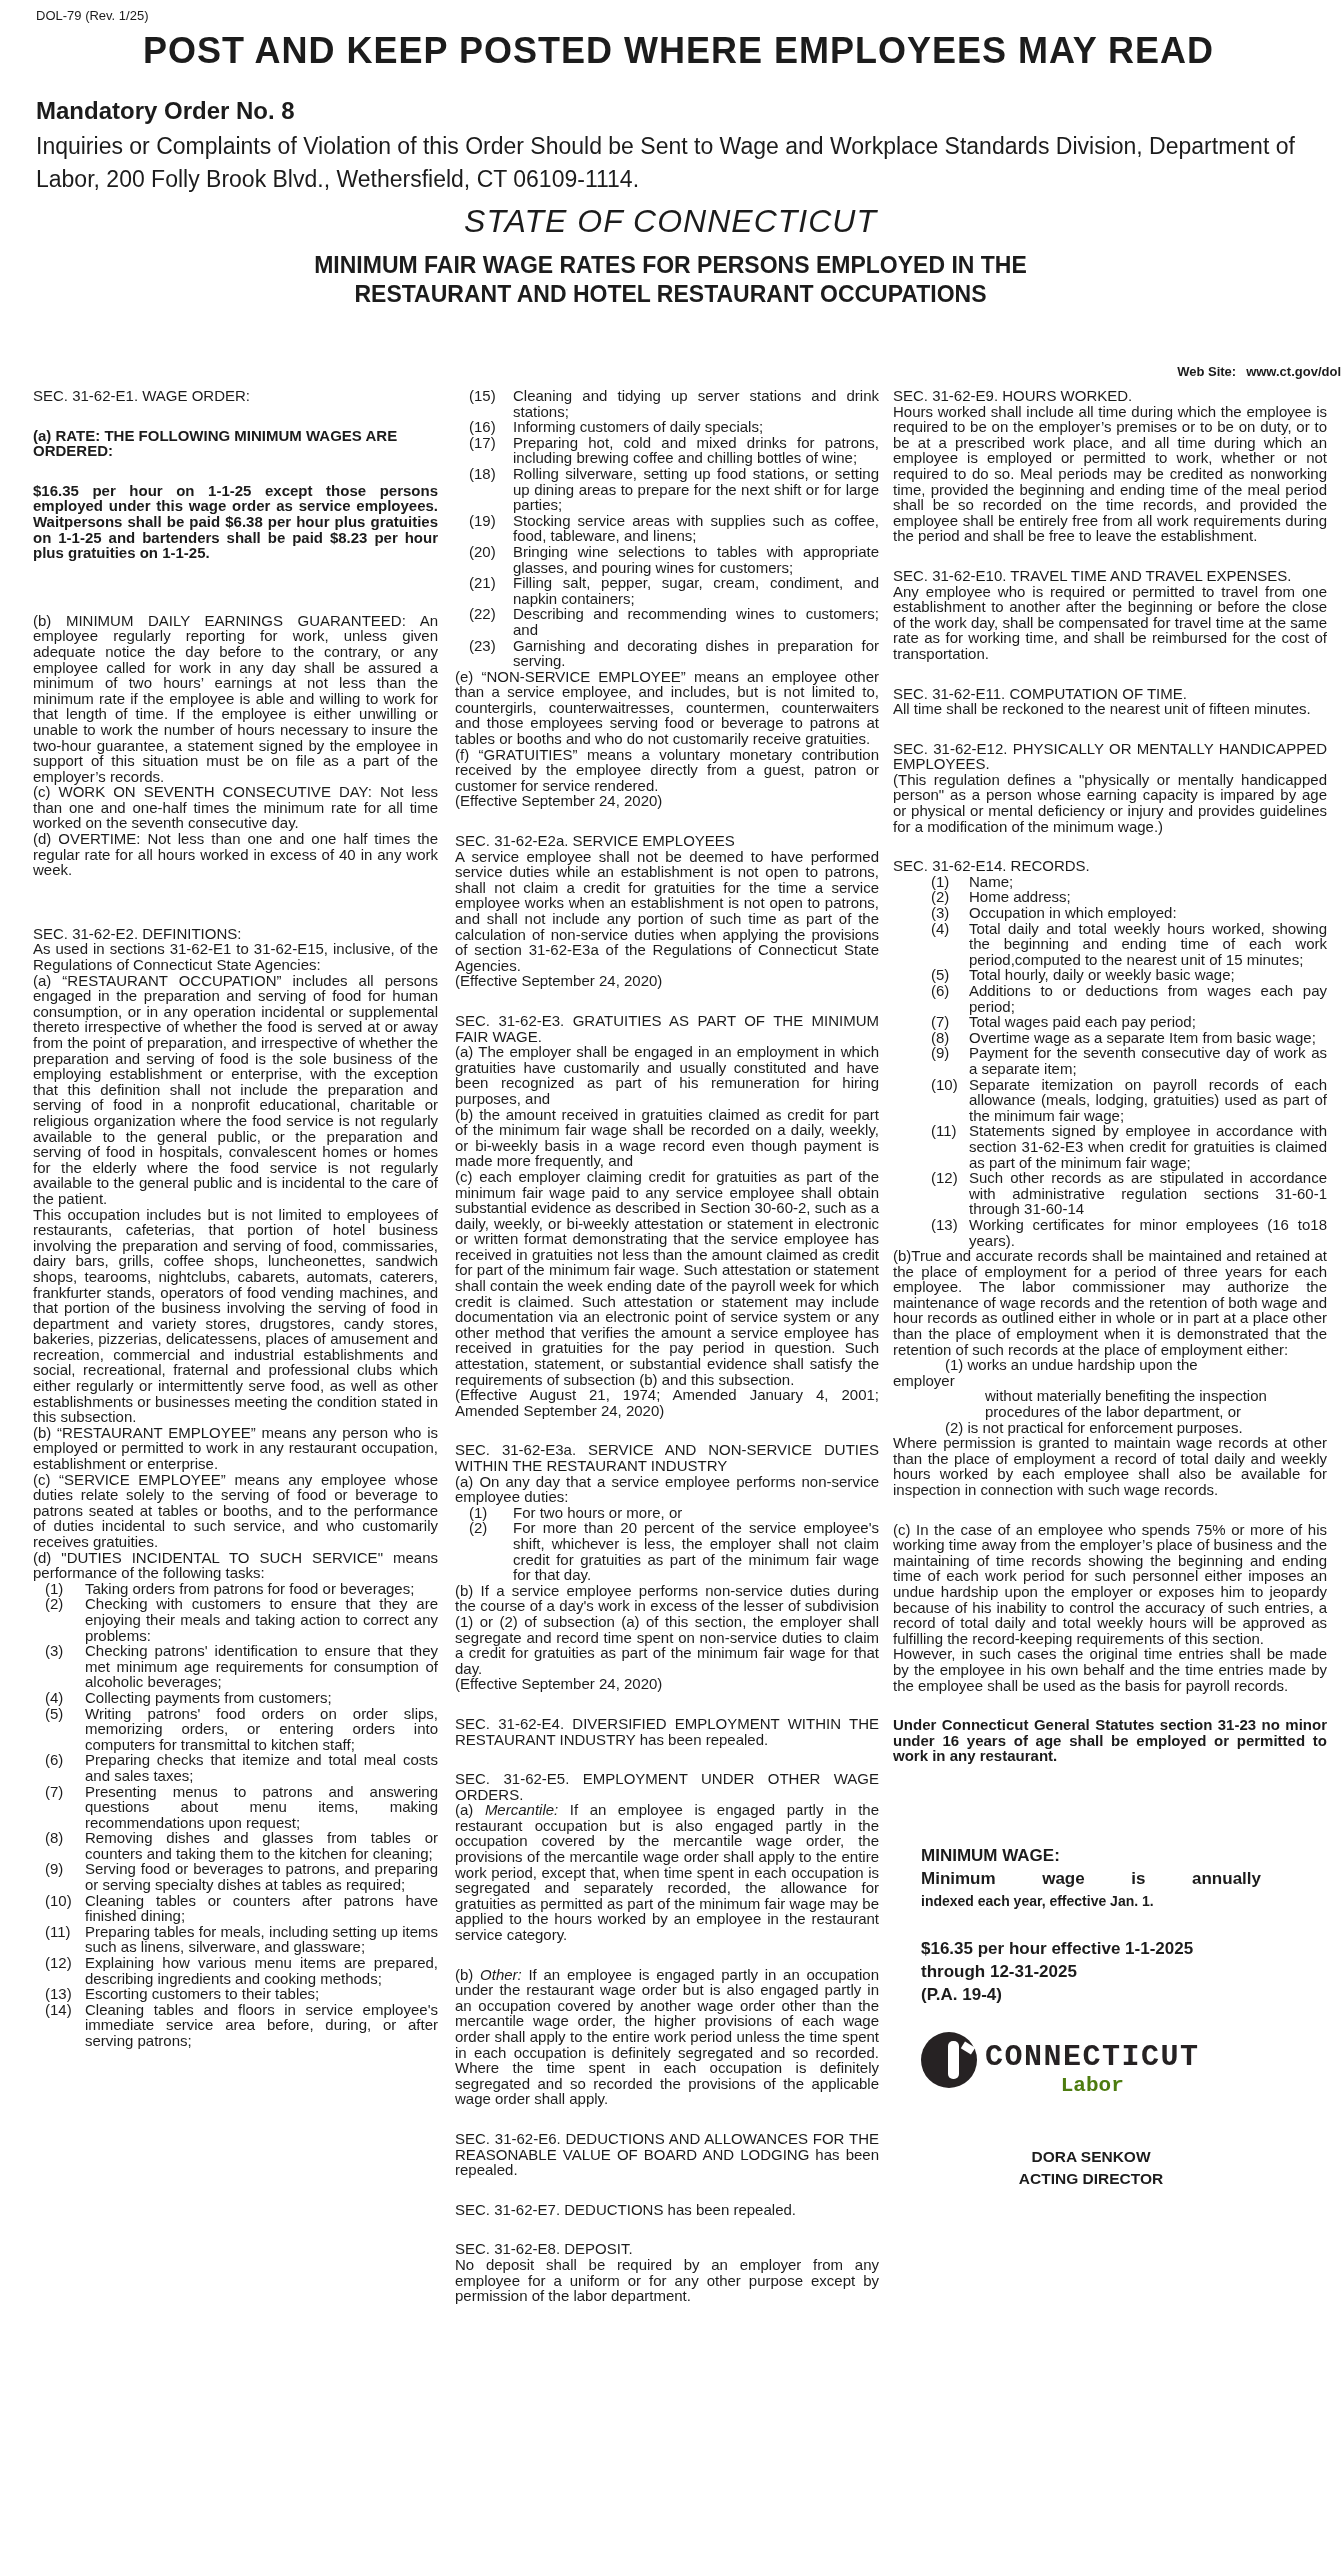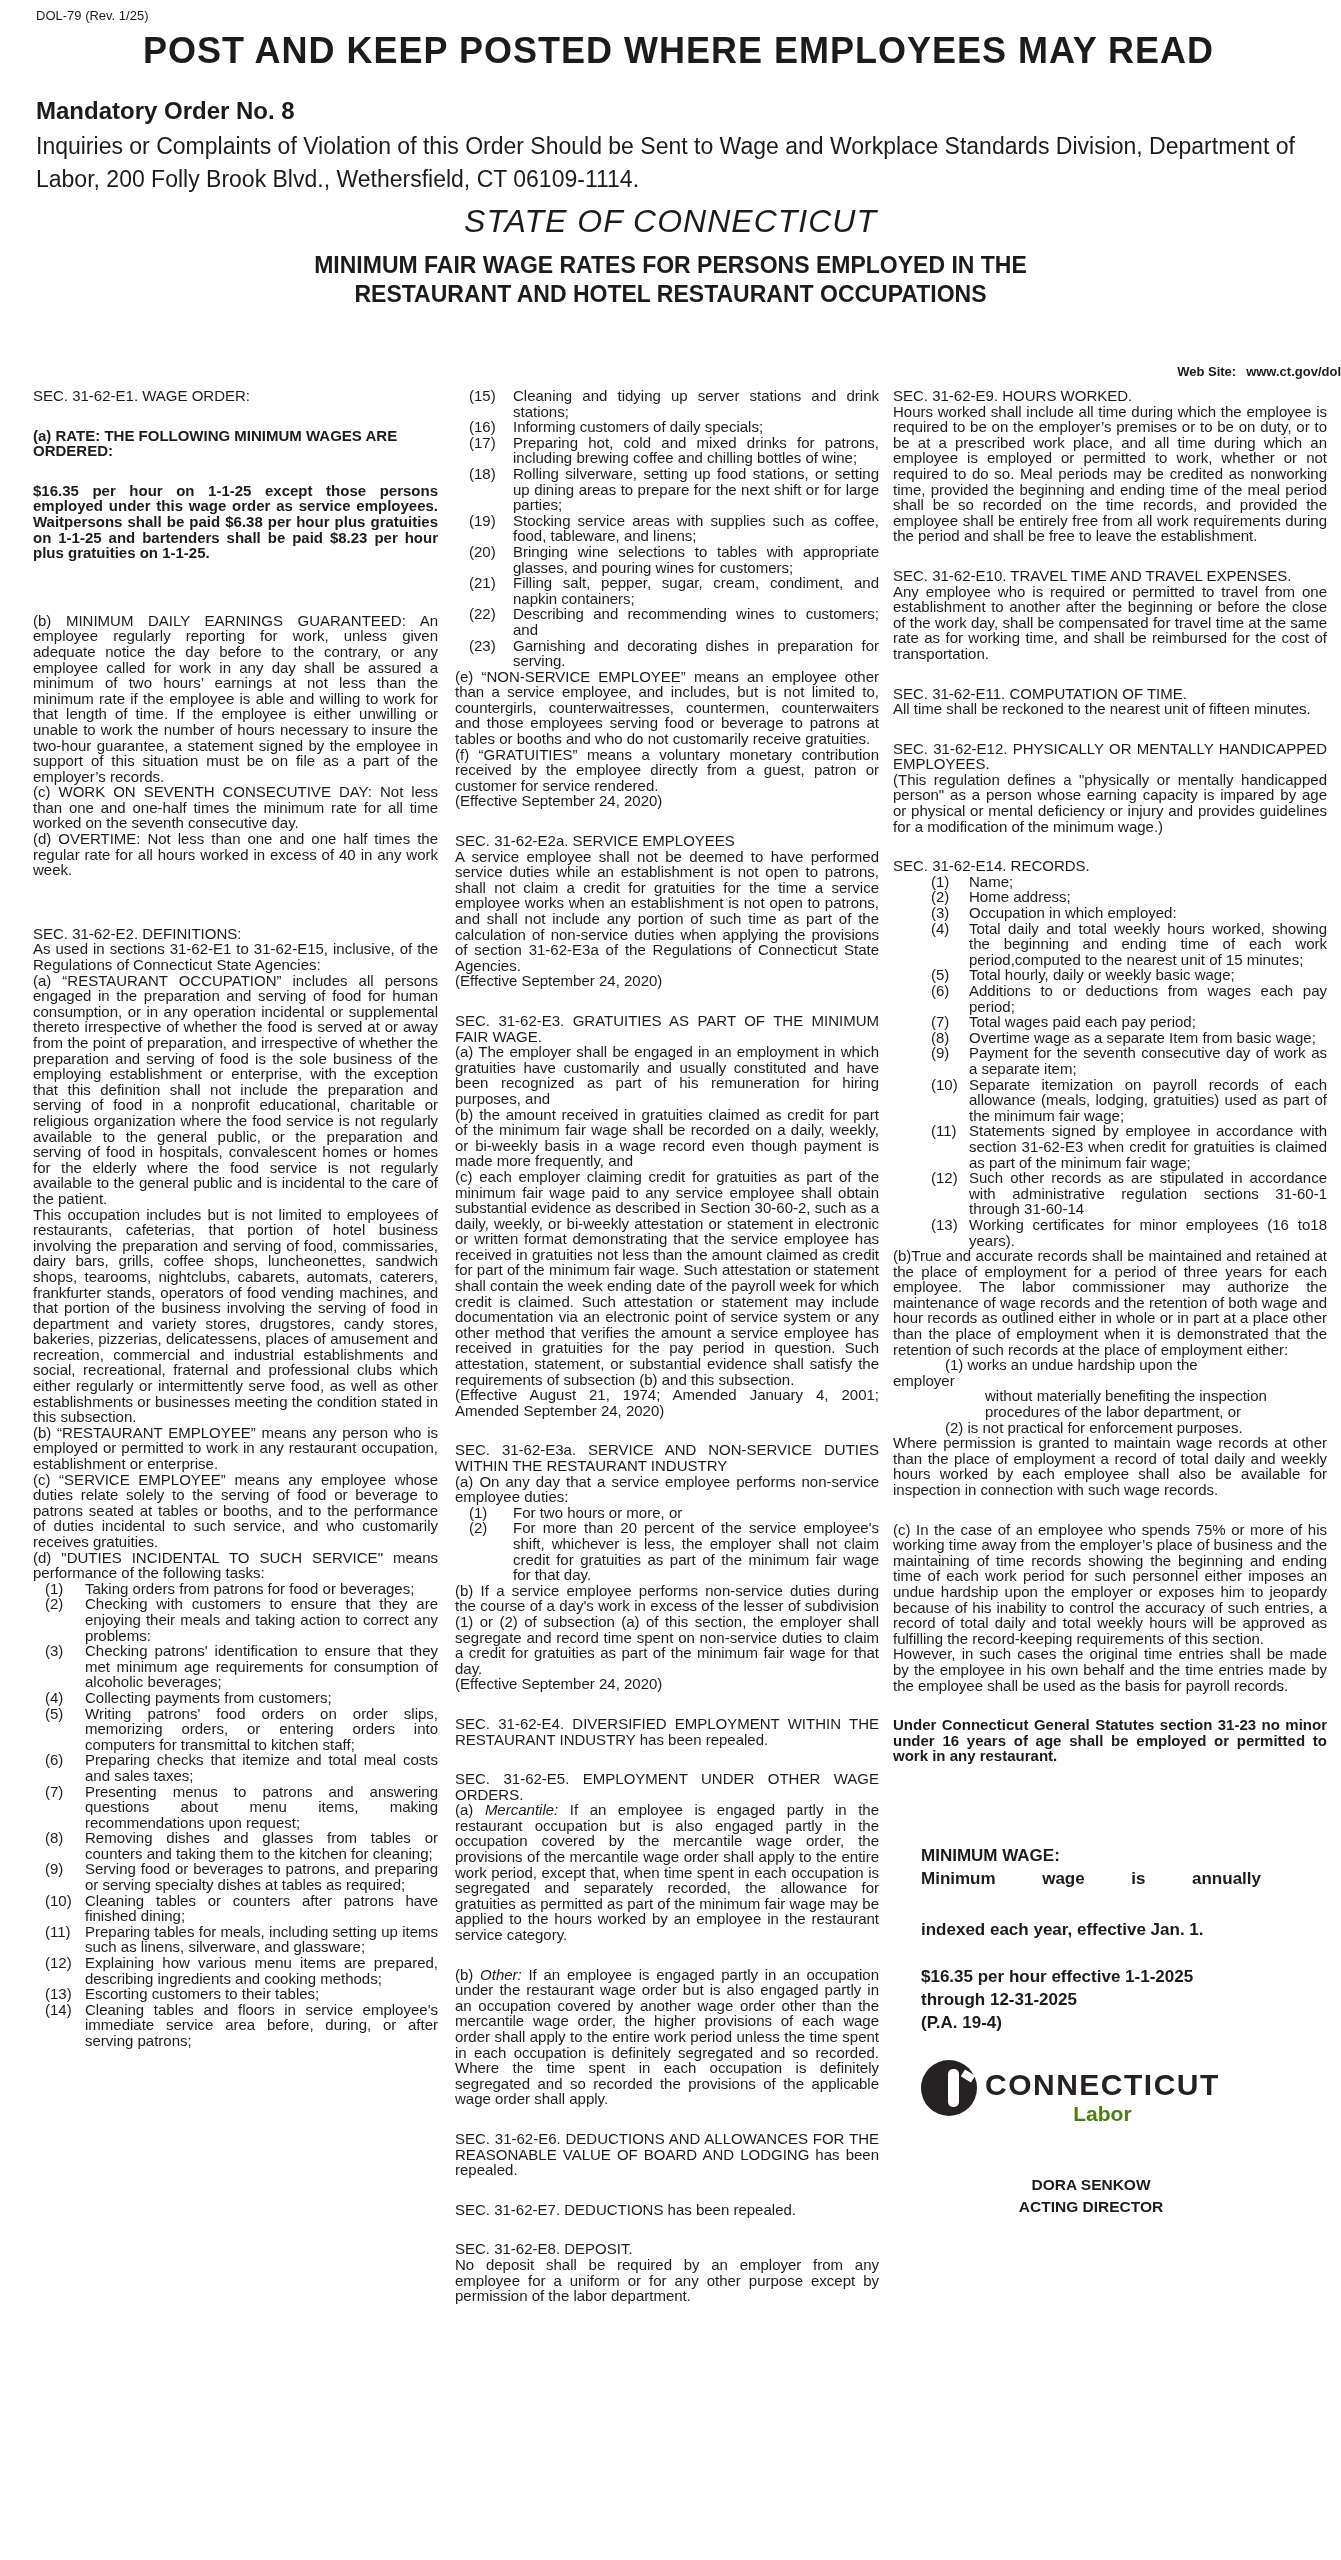--- a/index.html
+++ b/index.html
@@ -39,23 +39,23 @@
   .li3>.num{position:absolute;left:38px;}
   .sub1{padding-left:52px;text-align:left;}
   .sub2{padding-left:92px;text-align:left;}
   .gap{height:24px;}
   .biggap{height:52px;}
   .hugegap{height:80px;}
 
   .ftr{margin-left:28px;width:340px;margin-top:0;}
   .ftr-h{font-size:17px;font-weight:bold;line-height:23px;}
   .ftr-l1{font-size:17px;font-weight:bold;line-height:23px;text-align:justify;text-align-last:justify;}
-  .ftr-l2{font-size:17px;font-weight:bold;line-height:23px;margin-top:28px;}
+  .ftr-l2{font-size:14px;font-weight:bold;line-height:23px;}
   .rate{margin-top:24px;font-size:17px;font-weight:bold;line-height:23px;}
-  .logo-row{display:flex;align-items:flex-start;margin-top:26px;}
+  .logo-row{display:flex;align-items:flex-start;margin-top:26px;font-family:Liberation Mono, monospace;}
   .logo-mark{width:56px;height:56px;border-radius:50%;background:#262223;position:relative;flex:0 0 auto;}
   .logo-mark::after{content:"";position:absolute;left:27px;top:9px;width:11px;height:38px;background:#fff;border-radius:5px;}
   .logo-mark::before{content:"";position:absolute;right:3px;top:12px;width:12px;height:8px;background:#fff;transform:rotate(32deg);}
   .logo-txt{margin-left:8px;}
   .logo-word{font-size:30px;font-weight:900;letter-spacing:1.5px;line-height:34px;margin-top:8px;color:#262223;}
   .logo-sub{font-size:21px;font-weight:bold;text-align:center;line-height:24px;color:#4d7c0f;}
   .sig{margin-top:48px;text-align:center;font-weight:bold;font-size:15.5px;line-height:22px;}
 </style>
 </head>
 <body>

